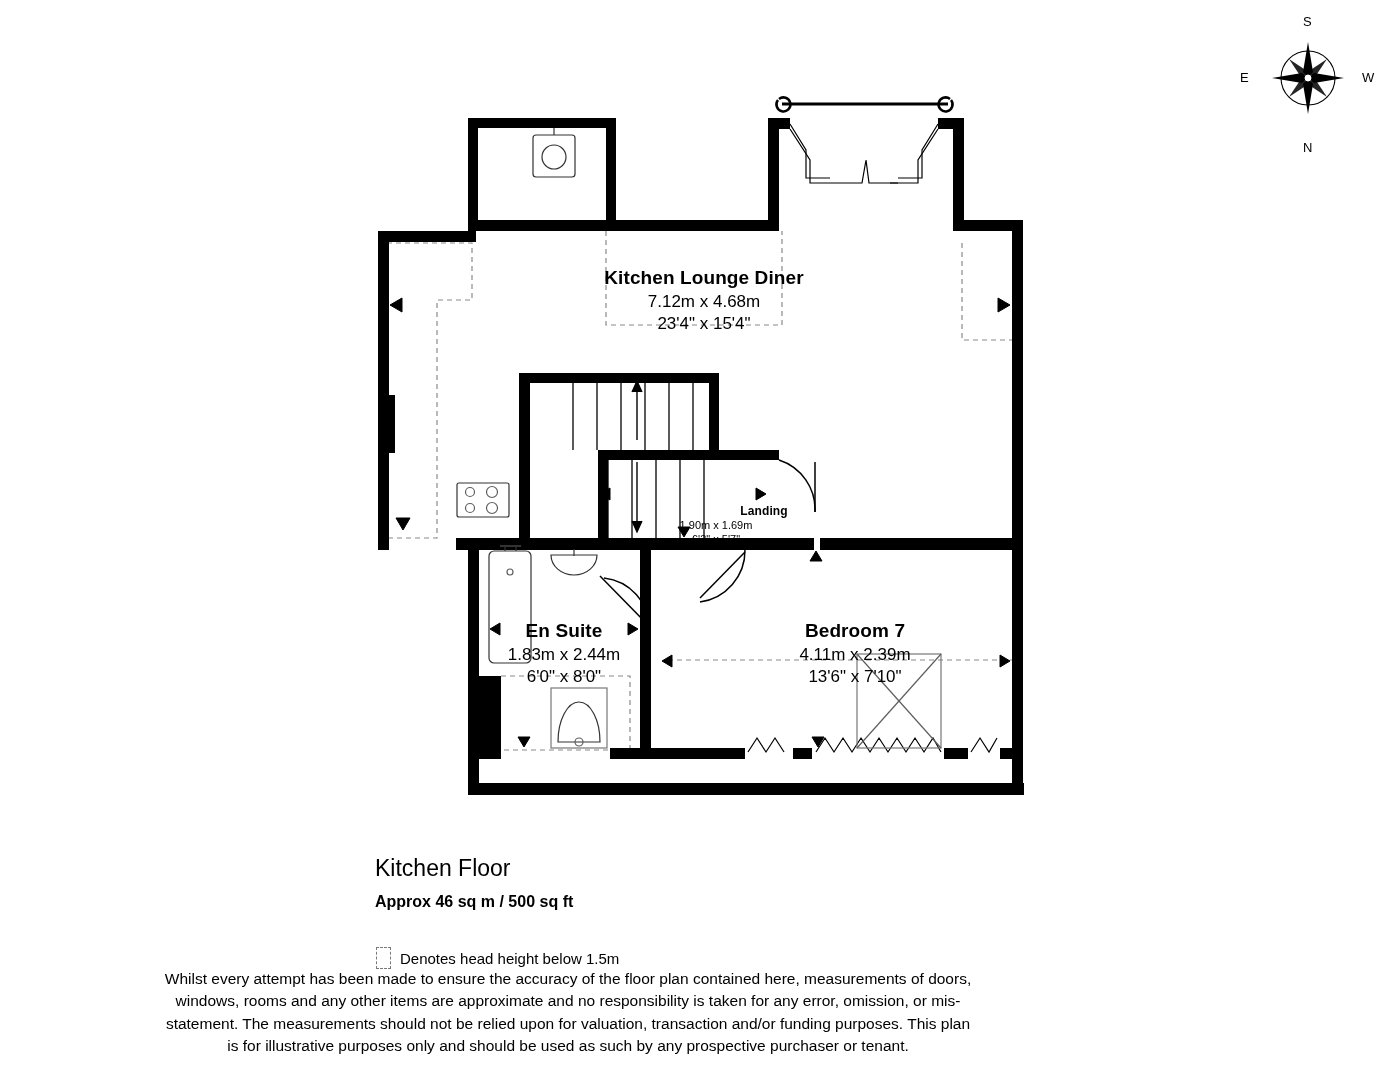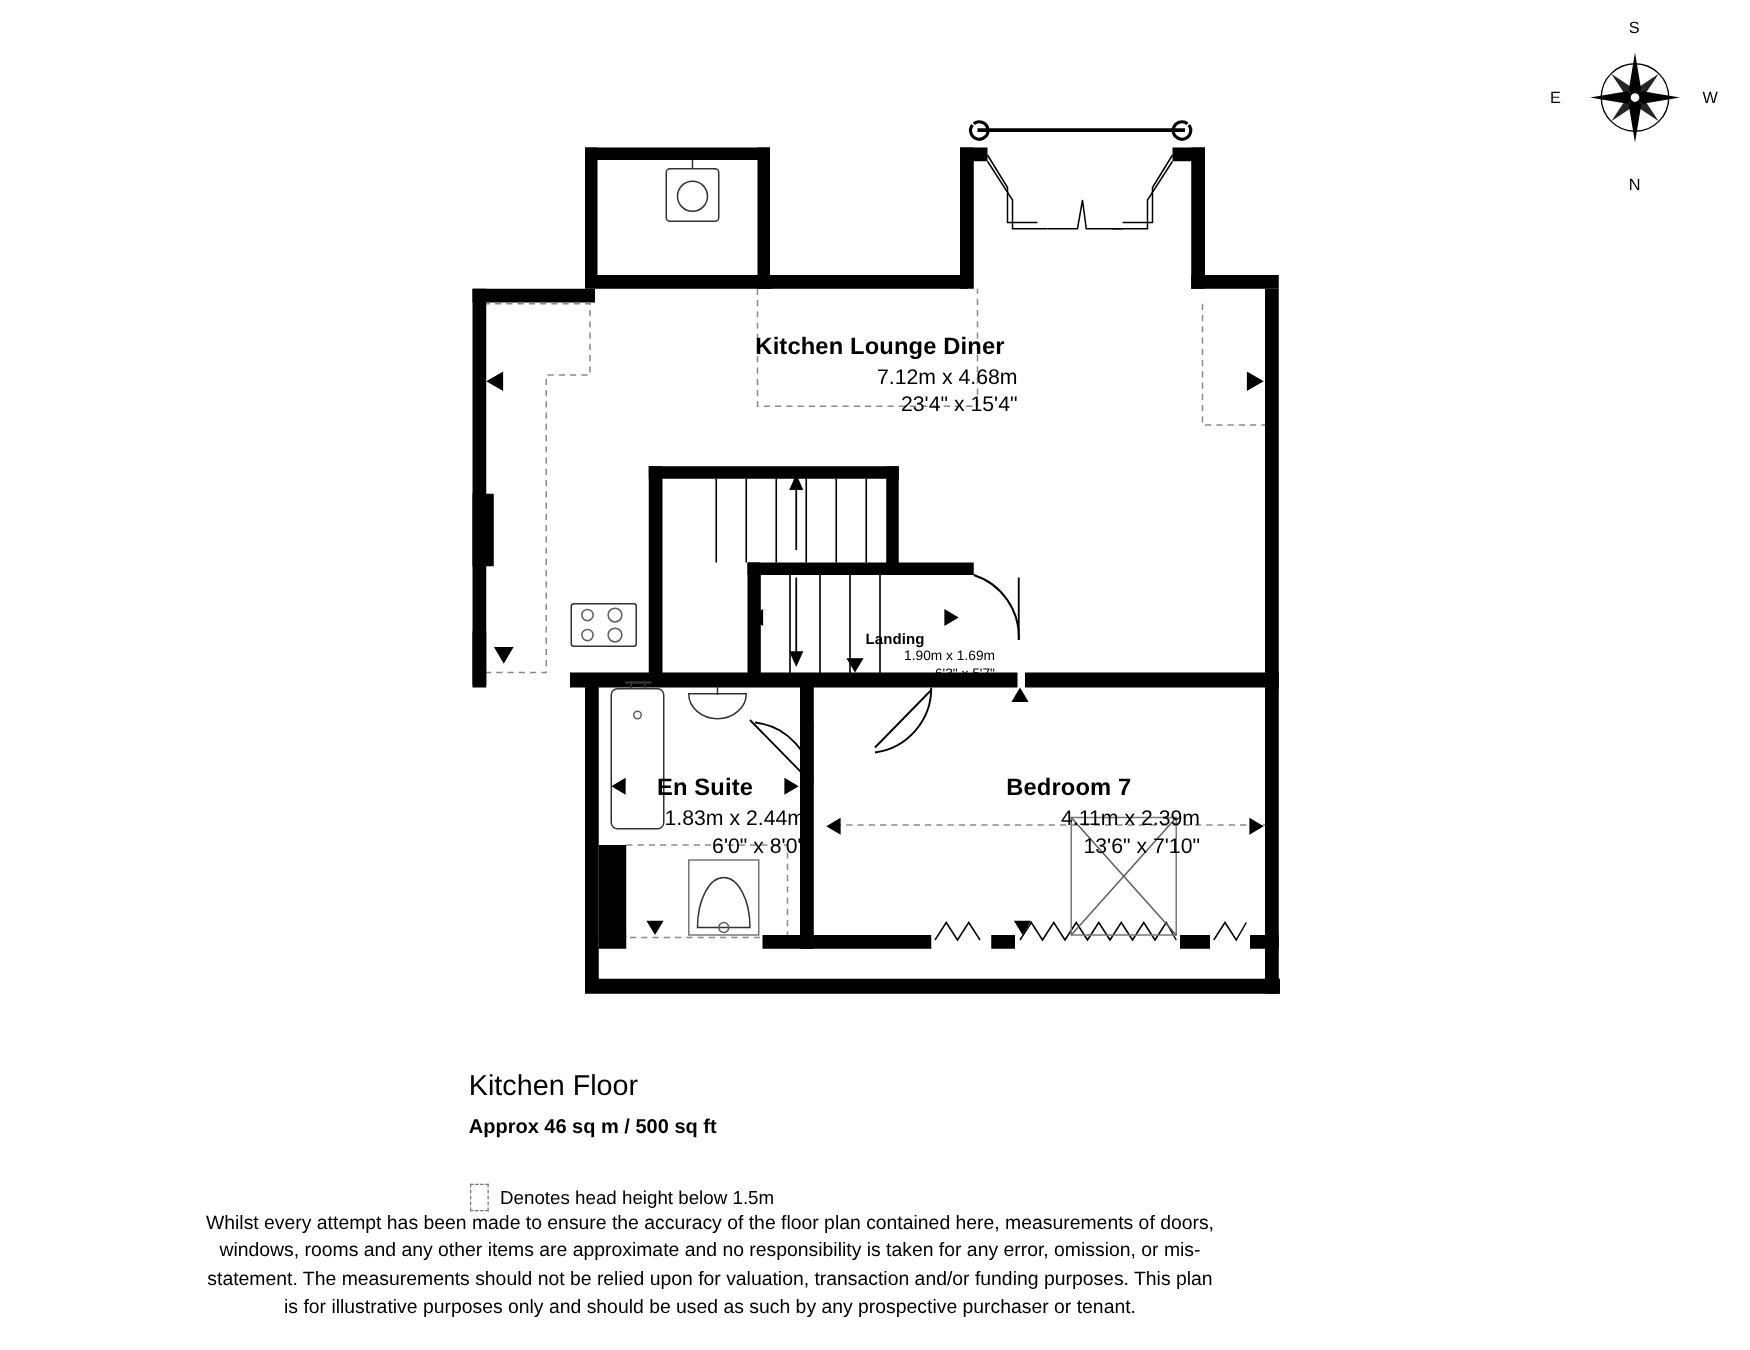--- a/index.html
+++ b/index.html
@@ -31,25 +31,25 @@
     text-align: center;
     white-space: nowrap;
   }
   .room-name {
     font-weight: bold;
     font-size: 19px;
     letter-spacing: 0.1px;
   }
   .room-dim {
     font-size: 17px;
-    text-align: right;
   }
   .room-name.small {
     font-weight: bold;
     font-size: 12px;
+    margin-left: 48px;
   }
   .room-dim.small {
     font-size: 11px;
   }
   .floor-title {
     position: absolute;
     font-size: 23px;
     left: 375px;
     top: 855px;
   }

